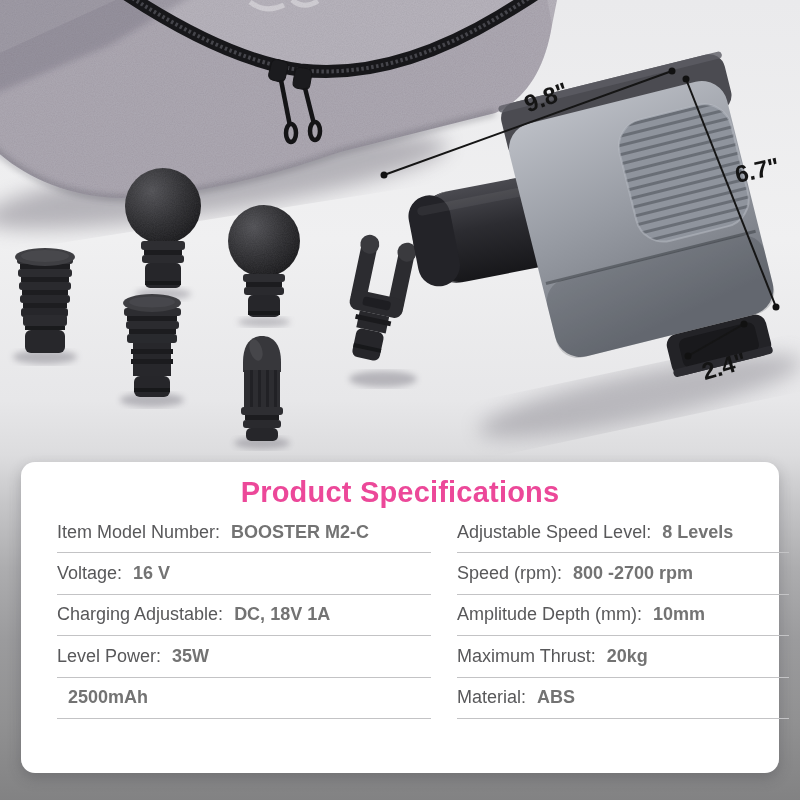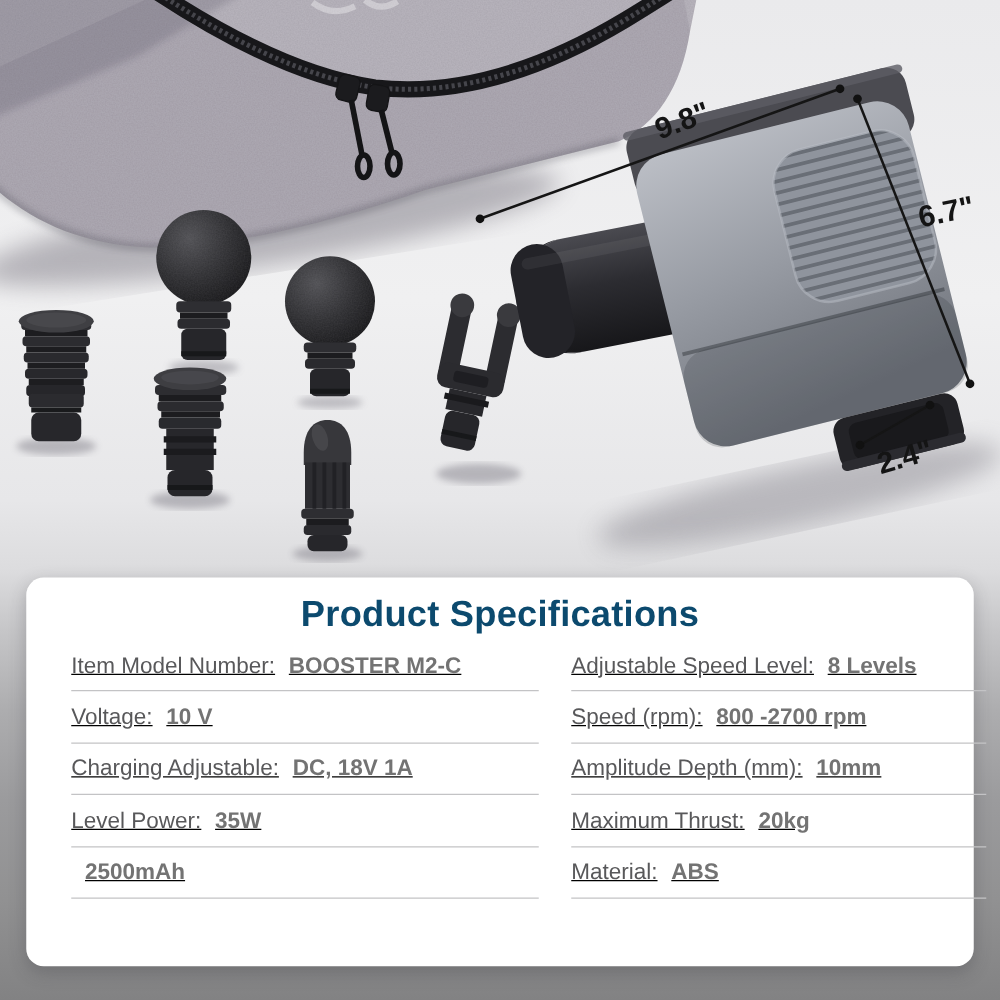--- a/index.html
+++ b/index.html
@@ -11,29 +11,29 @@
       #c6c6c8 63%, #adadaf 71%, #9b9b9d 80%, #919192 90%, #828283 100%);
   }
   .scene{position:absolute;left:0;top:0;}
   .spec-card{
     position:absolute; left:21px; top:462px; width:758px; height:311px;
     background:#ffffff; border-radius:14px;
     box-shadow:0 5px 14px rgba(55,55,60,.28);
   }
   .spec-title{
     position:absolute; left:0; top:14px; width:100%;
-    text-align:center; font-size:29px; font-weight:700; color:#0c4a6e;
+    text-align:center; font-size:29px; font-weight:700; color:#ec4899;
     letter-spacing:.2px;
   }
   .spec-col{position:absolute; top:50px;}
   .spec-col.left{left:36px; width:374px;}
   .spec-col.right{left:436px; width:332px;}
   .spec-row{
     height:40.4px; display:flex; align-items:center;
-    border-bottom:1.5px solid #c3c3c5; white-space:pre;text-decoration:underline;
+    border-bottom:1.5px solid #c3c3c5; white-space:pre;
   }
   .spec-label{font-size:18px; color:#58585a;}
   .spec-value{font-size:18px; color:#737373; font-weight:700; margin-left:11px;}
   .dim-text{font:700 24px "Liberation Sans", sans-serif; fill:#141414;}
 </style>
 </head>
 <body>
 
 <div class="stage">
 
@@ -231,21 +231,21 @@
   <div class="spec-card">
     <div class="spec-title">Product Specifications</div>
 
     <div class="spec-col left">
       <div class="spec-row">
         <span class="spec-label">Item Model Number:</span>
         <span class="spec-value">BOOSTER M2-C</span>
       </div>
       <div class="spec-row">
         <span class="spec-label">Voltage:</span>
-        <span class="spec-value">10 V</span>
+        <span class="spec-value">16 V</span>
       </div>
       <div class="spec-row">
         <span class="spec-label">Charging Adjustable:</span>
         <span class="spec-value">DC, 18V 1A</span>
       </div>
       <div class="spec-row">
         <span class="spec-label">Level Power:</span>
         <span class="spec-value">35W</span>
       </div>
       <div class="spec-row">

